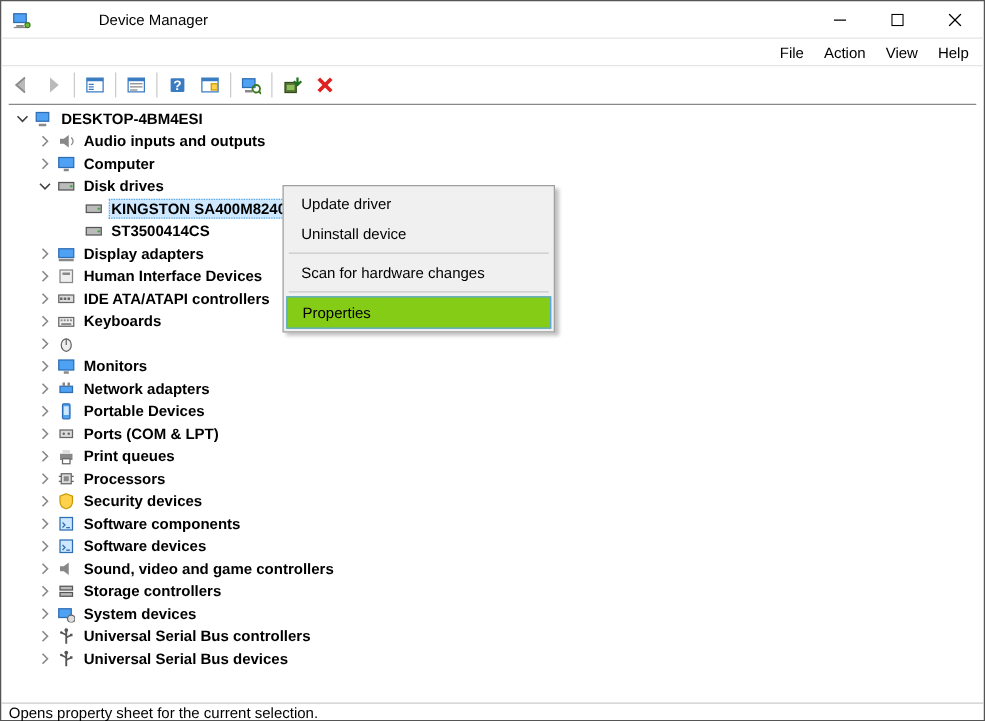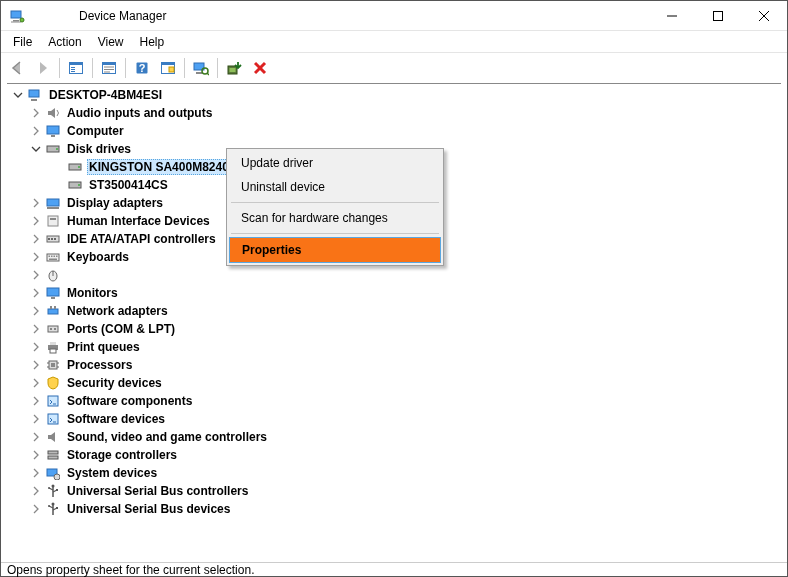--- a/index.html
+++ b/index.html
@@ -36,20 +36,21 @@
     width: 46px; height: 30px;
     display: flex; align-items: center; justify-content: center;
   }
   .win-btn svg { display: block; }
   
   .menubar {
     height: 22px;
     display: flex; align-items: center;
     padding: 0 4px;
     border-bottom: 1px solid #e5e5e5;
+    justify-content: flex-end;
   }
   .menu-item {
     padding: 2px 8px;
     font-size: 12px;
   }
   
   .toolbar {
     height: 30px;
     display: flex; align-items: center;
     padding: 0 4px;
@@ -109,22 +110,22 @@
     border: 1px solid #a0a0a0;
     box-shadow: 3px 3px 3px rgba(0,0,0,.25);
     padding: 2px;
     z-index: 100;
   }
   .cm-item {
     padding: 5px 12px;
     font-size: 12px;
   }
   .cm-item.last {
-    background: #f97316;
-    font-weight: 700;
+    background: #84cc16;
+    font-weight: 400;
     border: 1px solid #5aa7e0;
   }
   .cm-sep {
     height: 1px; background: #c8c8c8;
     margin: 3px 2px;
   }
   
   .statusbar {
     height: 14px;
     border-top: 1px solid #ccc;
@@ -430,20 +431,34 @@
           <span class="node-label">Network adapters</span>
         </div>
         <div class="node indent-1">
           <span class="chevron">
             <svg width="10" height="10">
               <path d="M3 1 L7 5 L3 9" fill="none" stroke="#888" stroke-width="1.3"></path>
             </svg>
           </span>
           <span class="node-icon">
             <svg width="14" height="14">
+              <rect x="4" y="1" width="6" height="12" rx="1" fill="#4ea1f3" stroke="#2d6db3"></rect>
+              <rect x="5" y="3" width="4" height="7" fill="#cde8ff"></rect>
+            </svg>
+          </span>
+          <span class="node-label">Portable Devices</span>
+        </div>
+        <div class="node indent-1">
+          <span class="chevron">
+            <svg width="10" height="10">
+              <path d="M3 1 L7 5 L3 9" fill="none" stroke="#888" stroke-width="1.3"></path>
+            </svg>
+          </span>
+          <span class="node-icon">
+            <svg width="14" height="14">
               <rect x="2" y="4" width="10" height="6" fill="#ddd" stroke="#666"></rect>
               <circle cx="5" cy="7" r="1" fill="#666"></circle>
               <circle cx="9" cy="7" r="1" fill="#666"></circle>
             </svg>
           </span>
           <span class="node-label">Ports (COM &amp; LPT)</span>
         </div>
         <div class="node indent-1">
           <span class="chevron">
             <svg width="10" height="10">

